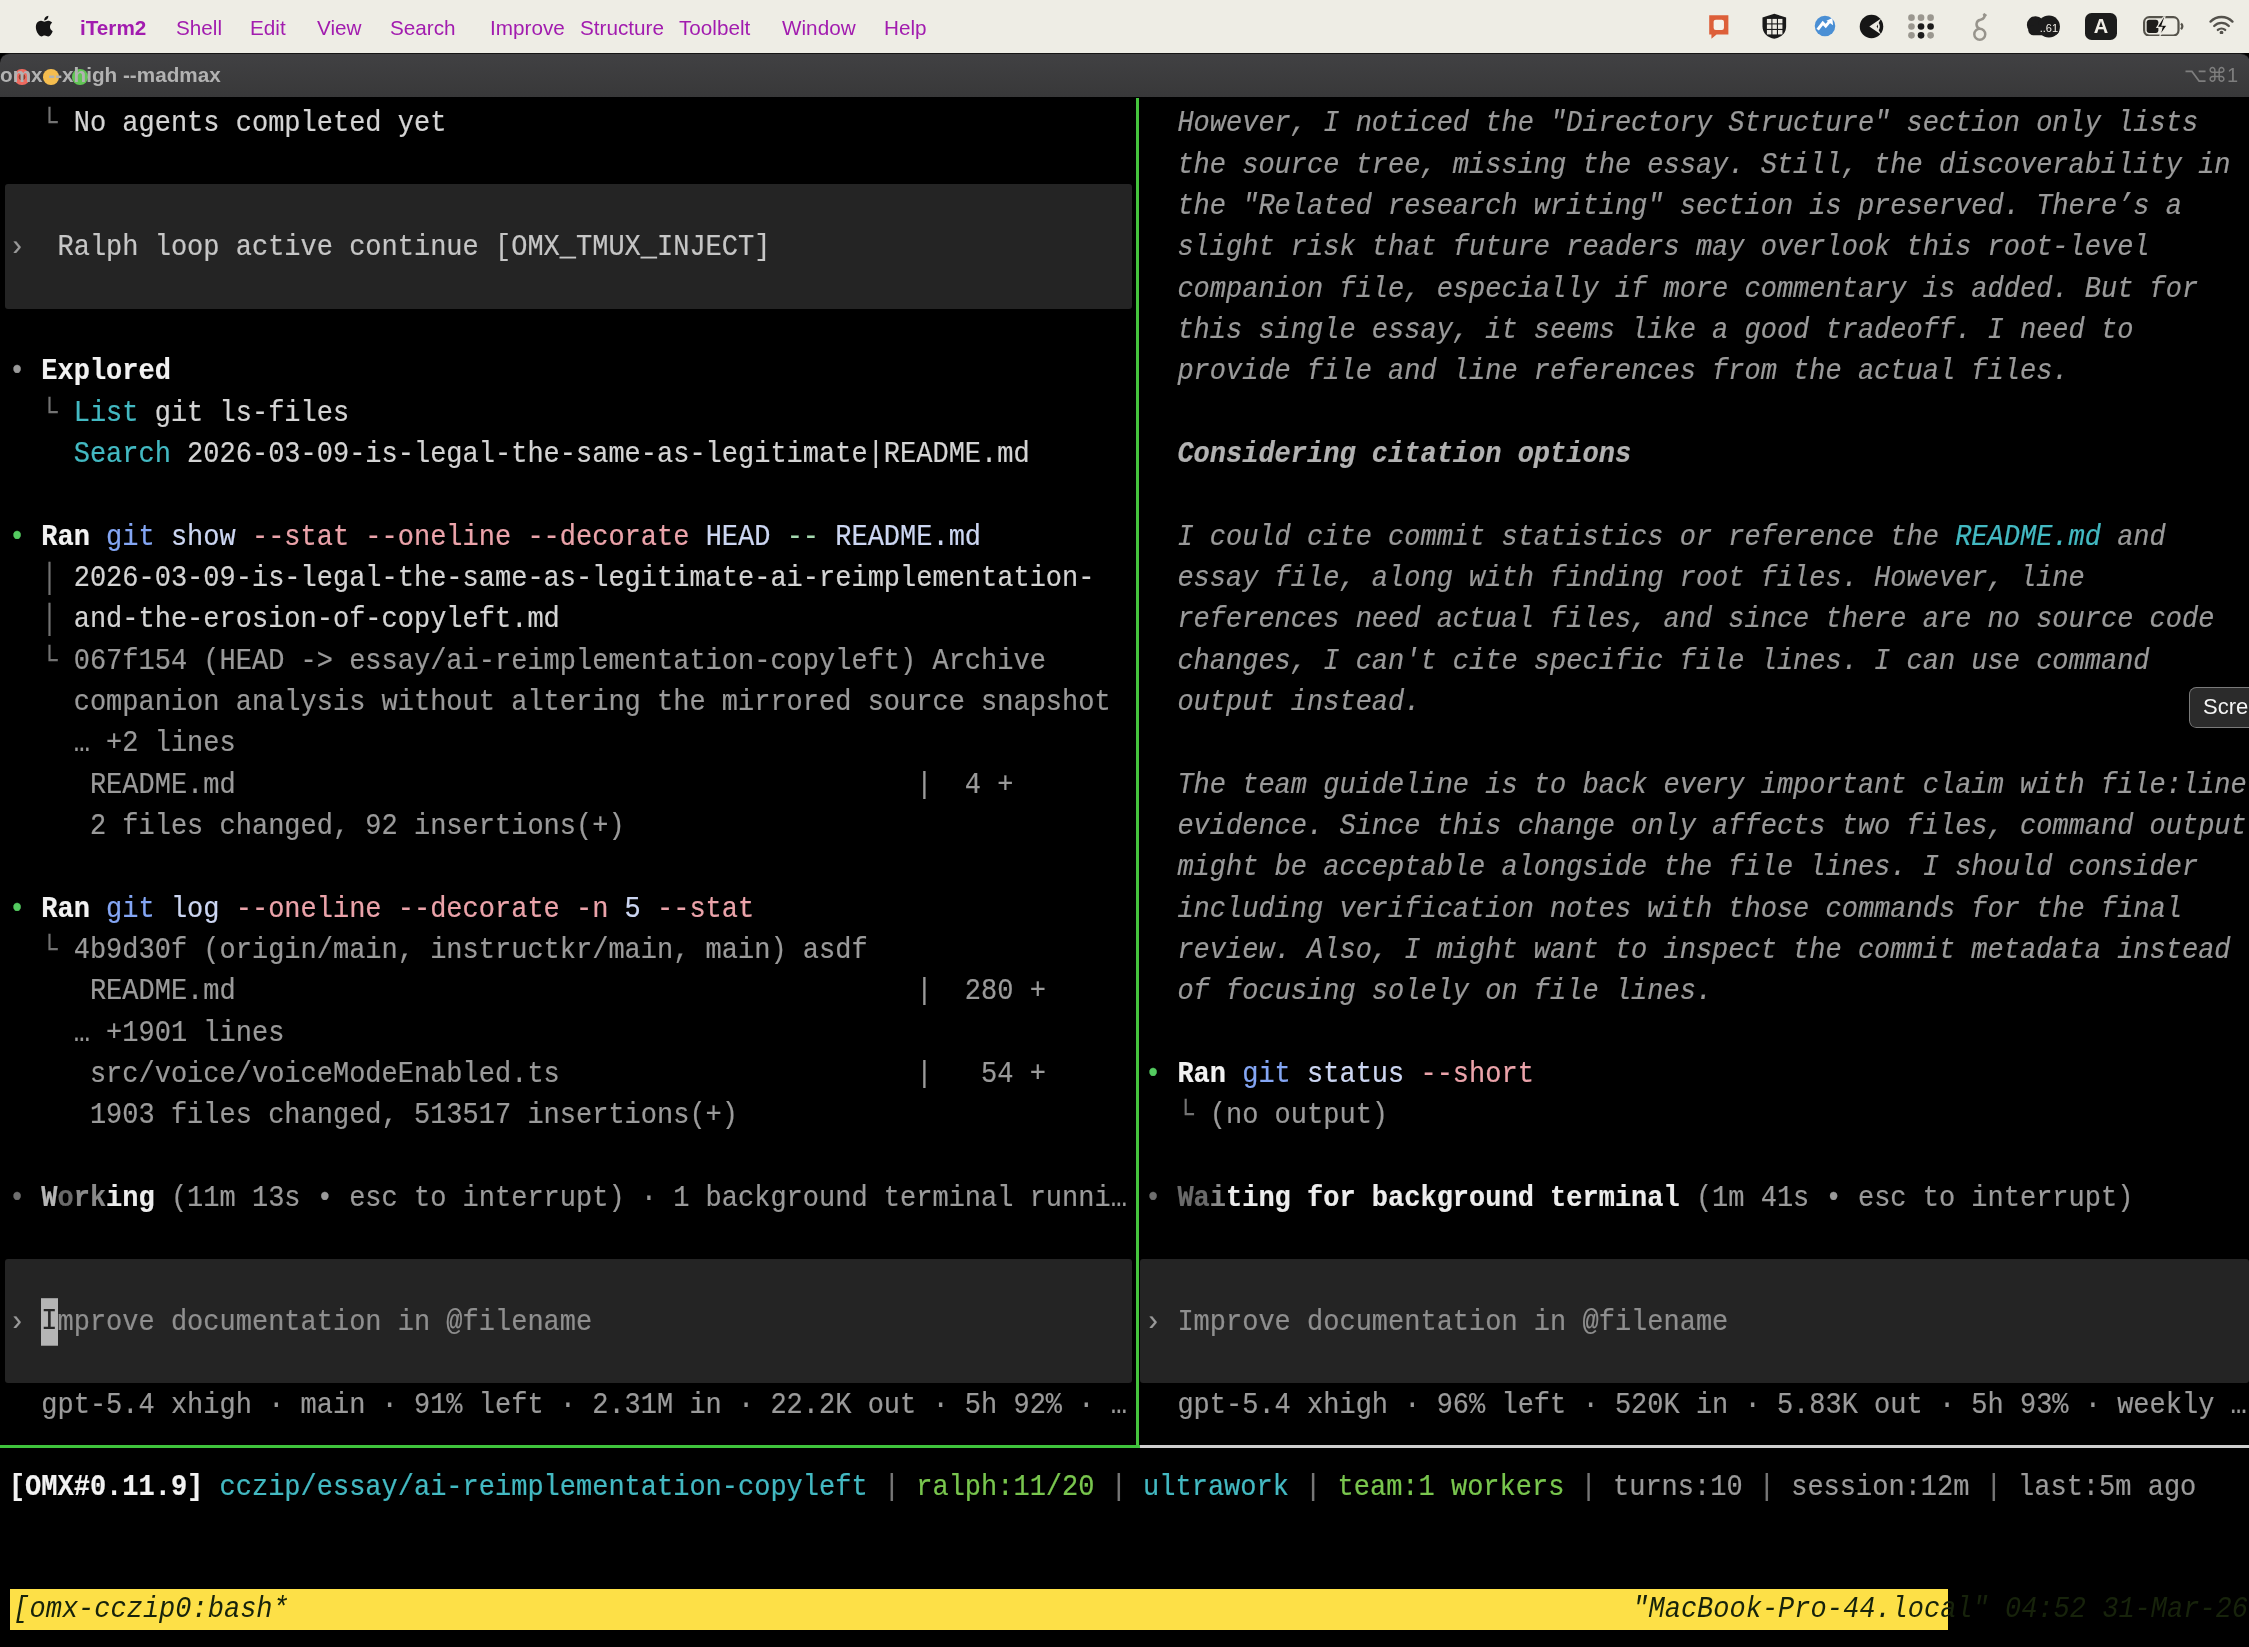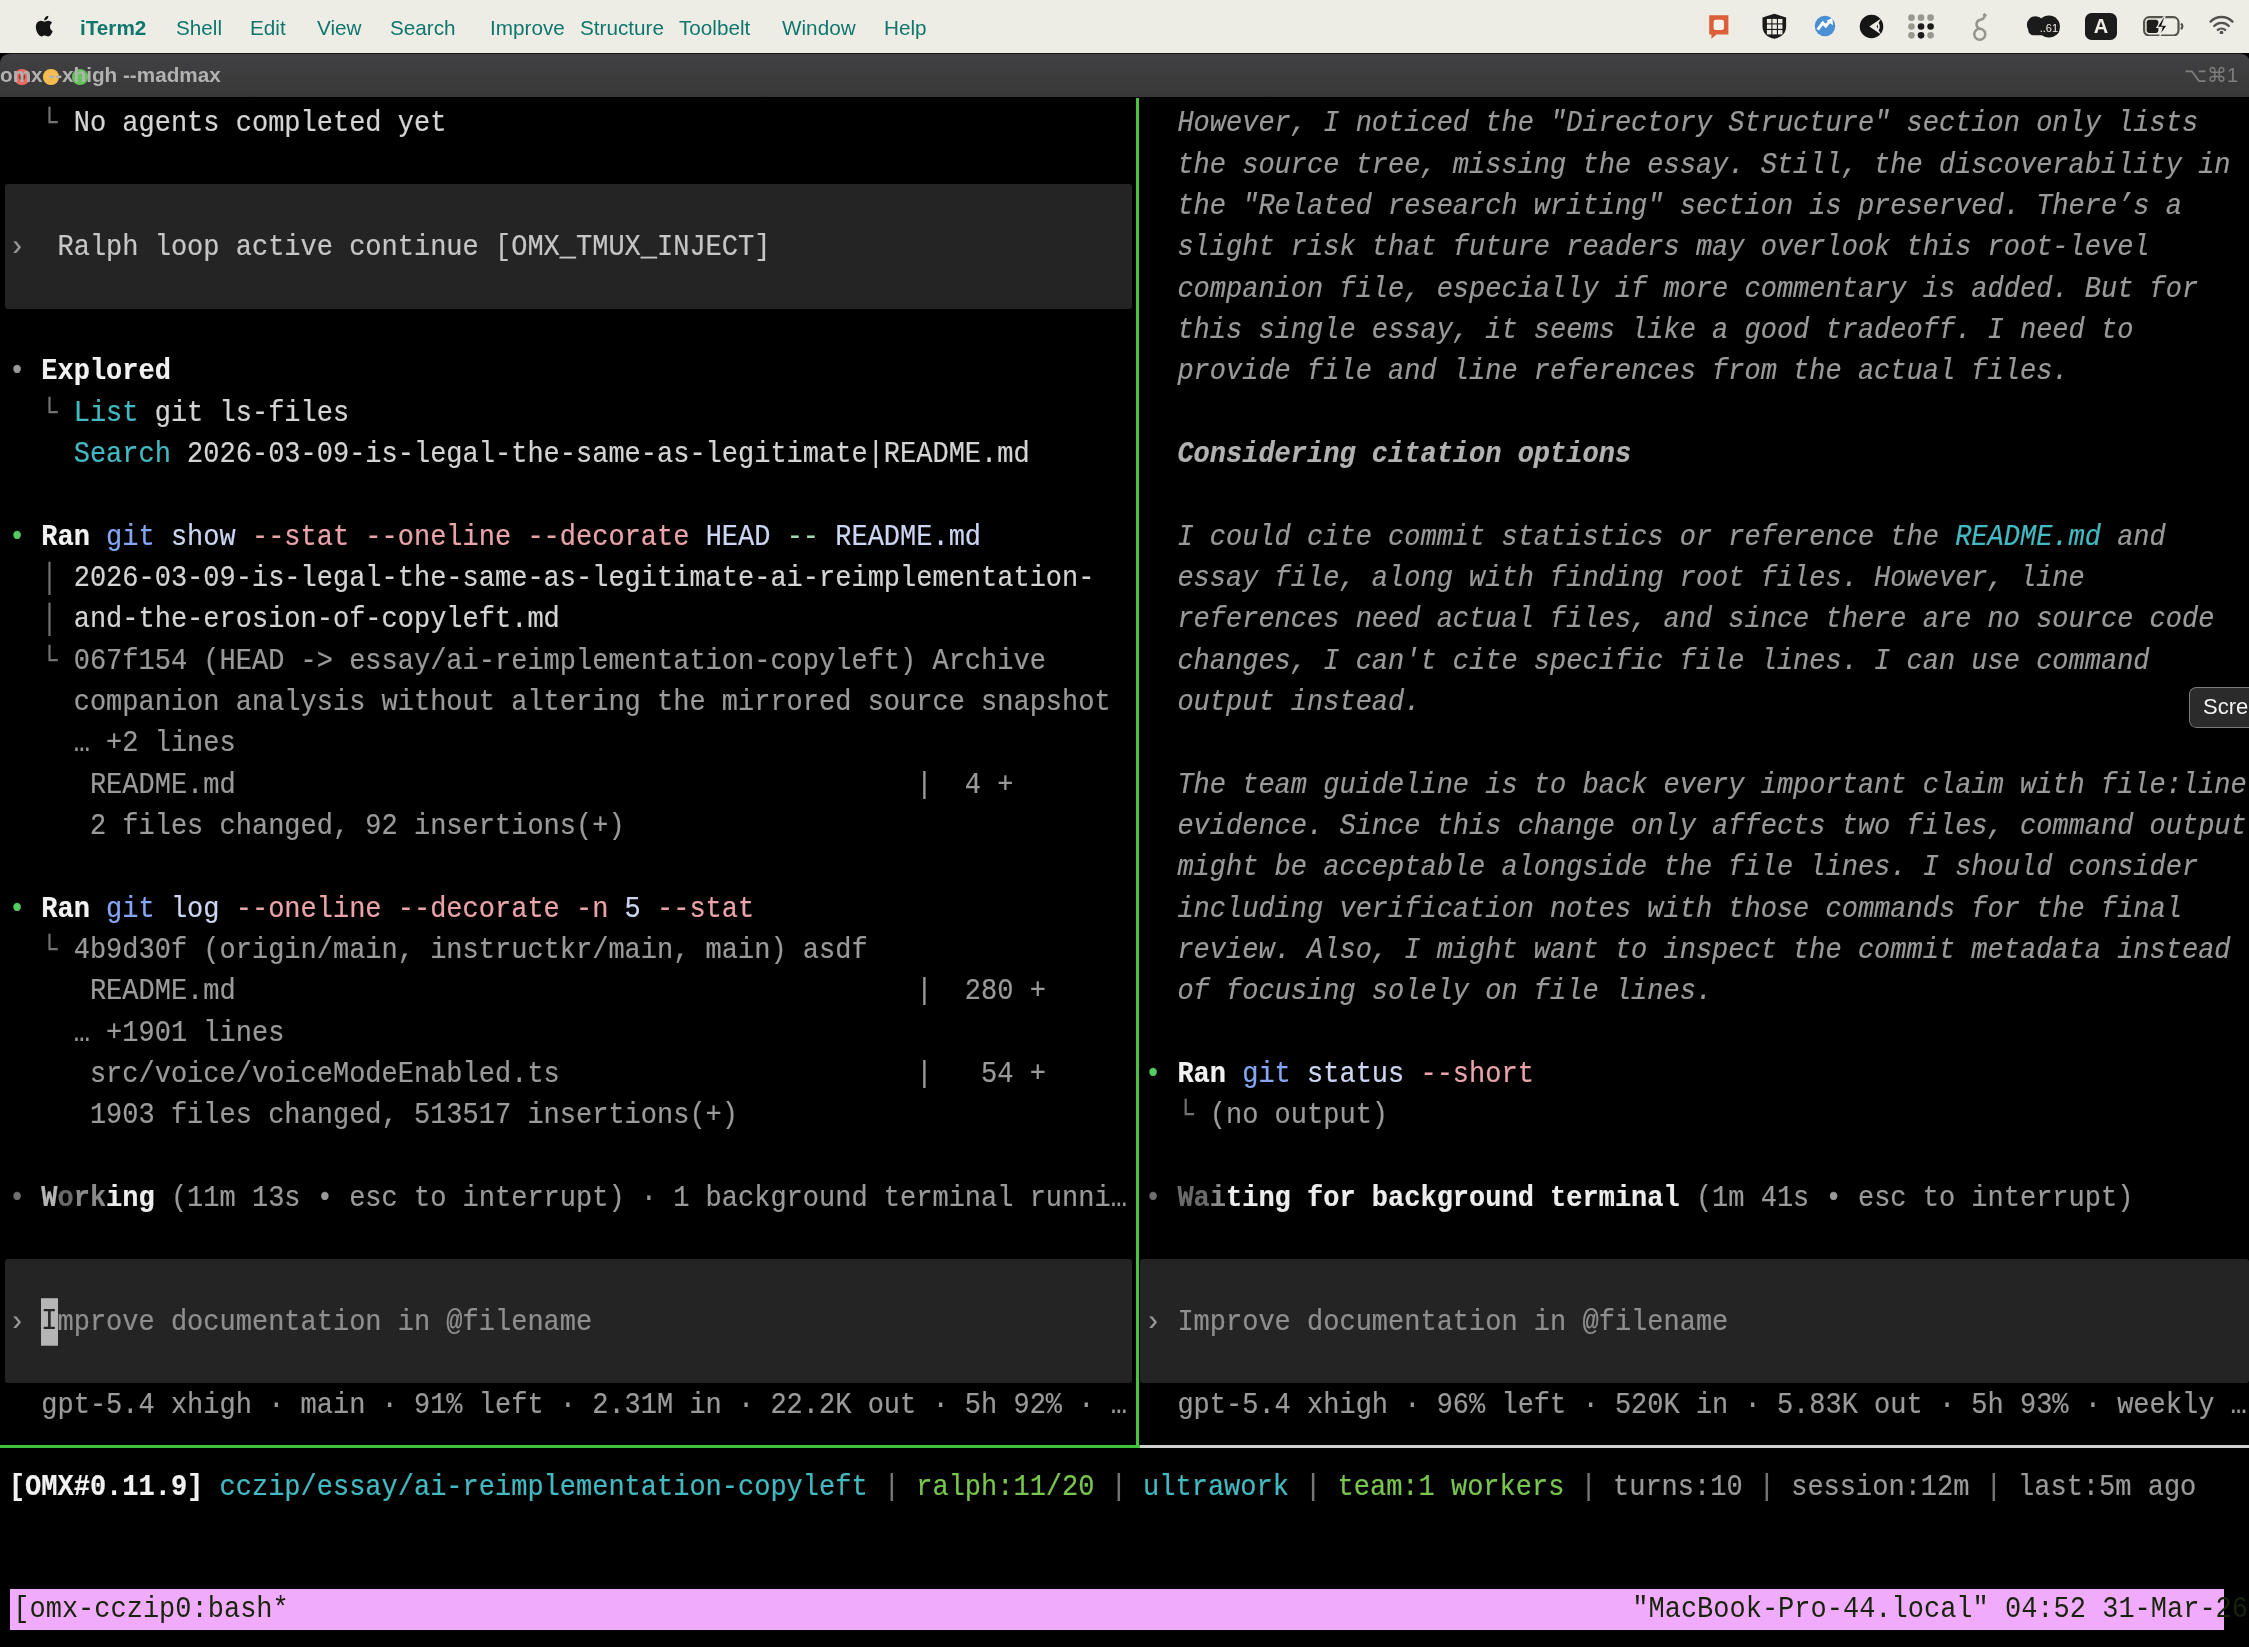--- a/index.html
+++ b/index.html
@@ -1,17 +1,17 @@
 <!DOCTYPE html>
 <html style="font-size:11.8px"><head><meta charset="utf-8"><style>
 * { margin:0; padding:0; box-sizing:border-box; }
 html,body { width:2250px; height:1648px; background:#000; overflow:hidden; }
 body { position:relative; font-family:"Liberation Sans", sans-serif; }
 .menubar { position:absolute; left:0; top:0; width:2250px; height:53px; background:#eeede5; }
-.mi { position:absolute; top:0; height:53px; line-height:55px; font-size:20.7px; color:#0f766e; }
+.mi { position:absolute; top:0; height:53px; line-height:55px; font-size:20.7px; color:#a21caf; }
 .mb { font-weight:bold; }
 .apple { position:absolute; left:35px; top:14.8px; }
 .ic { position:absolute; }
 .abox { position:absolute; left:2085px; top:13.3px; width:32px; height:26.6px; background:#1c1c1c;
   border-radius:6.6px; color:#f0ede6; font-weight:bold; font-size:20px; text-align:center; line-height:27px; }
 .titlebar { position:absolute; left:0; top:53px; width:2250px; height:44px;
   background:linear-gradient(#414143,#383839); border-top:1.5px solid #161616;
   border-radius:9.6px 9.6px 0 0; }
 .tl { position:absolute; top:69px; width:15.5px; height:15.5px; border-radius:50%; }
 .title { position:absolute; top:53px; left:0; width:2250px; height:44px; text-align:left;
@@ -40,21 +40,21 @@
 .bi { color:#b2b2b2; font-weight:bold; }
 .sh1 { color:#b5b5b5; font-weight:bold; }
 .sh2 { color:#6a6a6a; font-weight:bold; }
 .sh3 { color:#8a8a8a; font-weight:bold; }
 .sh4 { color:#ededed; font-weight:bold; }
 .cur { background:#b5b5b5; color:#262626; padding:6.6px 0; }
 .box { position:absolute; background:#242424; border-radius:3px; }
 .vdiv { position:absolute; left:1136px; top:98px; width:3px; height:1347px; background:#46c43e; }
 .hdivL { position:absolute; left:0; top:1445px; width:1140px; height:3px; background:#3fc33c; }
 .hdivR { position:absolute; left:1140px; top:1445px; width:1109px; height:3px; background:#cfcfcf; }
-.tmux { position:absolute; left:10.3px; top:1589px; width:2214px; height:41px; background:#f0abfc; }
+.tmux { position:absolute; left:10.3px; top:1589px; width:1938px; height:41px; background:#fde047;font-style:italic; }
 .tmux pre { position:absolute; font-family:"Liberation Mono", monospace; font-size:27px;
   line-height:41px; color:#17230b; white-space:pre; transform:scaleY(1.08); }
 .scre { position:absolute; left:2189px; top:687px; width:61px; height:41px; background:#2b2b2b;
   border:1.5px solid #7a7a7a; border-right:none; border-radius:7.4px 0 0 7.4px; color:#f5f5f5;
   font-size:22px; line-height:38px; padding-left:13px; }
 </style></head>
 <body>
 <div class="menubar">
   <svg class="apple" width="17.7" height="22" viewBox="0 0 28 34">
     <path fill="#141414" d="M23.7 18.1c0-4.1 3.4-6.1 3.5-6.2-1.9-2.8-4.9-3.2-6-3.3-2.5-.3-5 1.5-6.3 1.5-1.3 0-3.3-1.5-5.4-1.4-2.8 0-5.4 1.6-6.8 4.1-2.9 5-.7 12.5 2.1 16.6 1.4 2 3 4.2 5.2 4.1 2.1-.1 2.9-1.3 5.4-1.3 2.5 0 3.2 1.3 5.4 1.3 2.2 0 3.6-2 5-4 1.6-2.3 2.2-4.6 2.2-4.7-.1 0-4.3-1.6-4.3-6.7z"></path>

